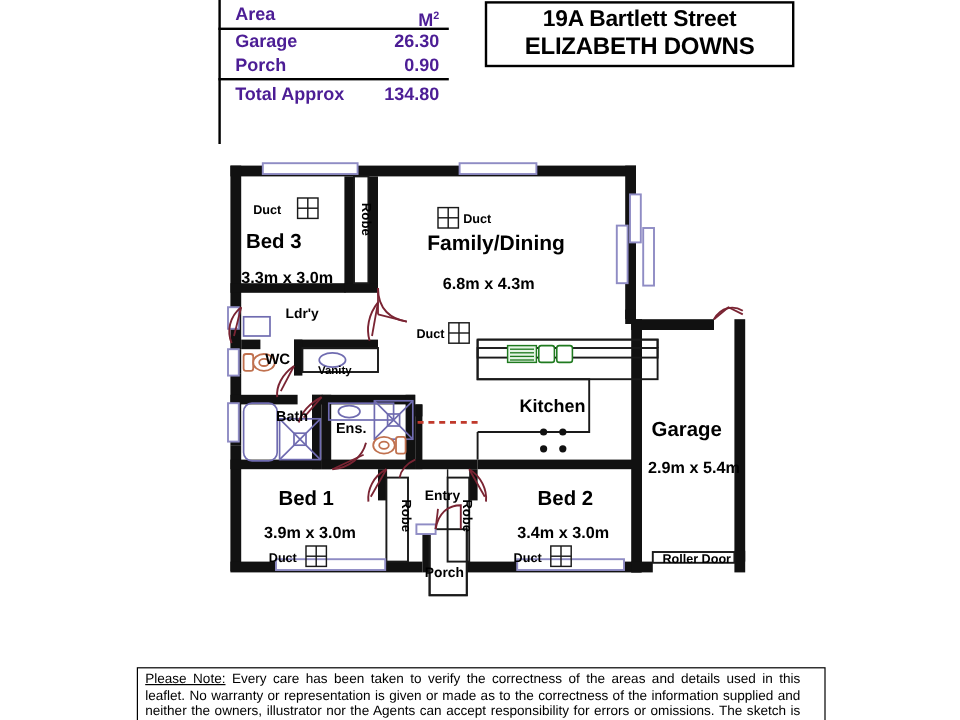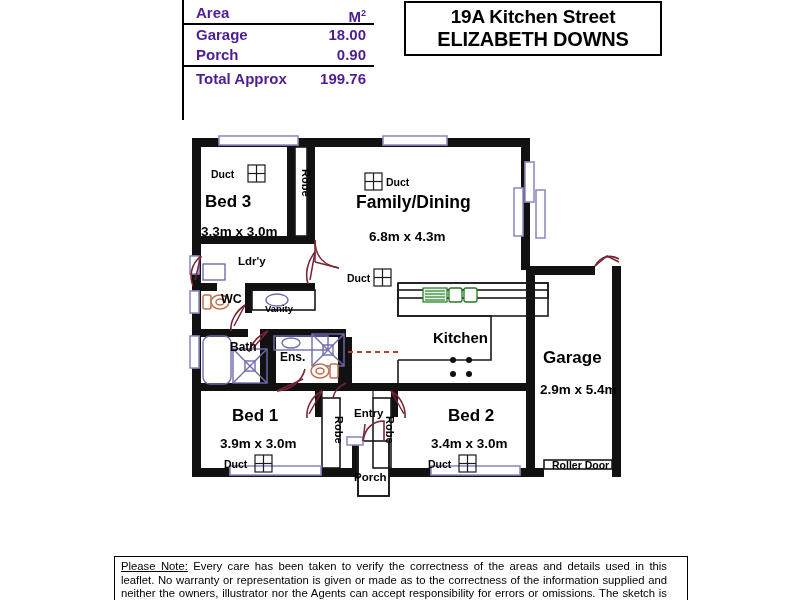--- a/index.html
+++ b/index.html
@@ -167,37 +167,37 @@
     <div class="vline"></div>
 
     <div class="area-row area-head">
       <span class="lbl">Area</span>
       <span class="val"><span>M</span><span class="sup">2</span></span>
     </div>
     <div class="hrule"></div>
 
     <div class="area-row">
       <span class="lbl">Garage</span>
-      <span class="val">18.00</span>
+      <span class="val">26.30</span>
     </div>
     <div class="area-row">
       <span class="lbl">Porch</span>
       <span class="val">0.90</span>
     </div>
 
     <div class="hrule"></div>
 
     <div class="area-row" style="margin-top:2px;">
       <span class="lbl">Total Approx</span>
-      <span class="val">199.76</span>
+      <span class="val">134.80</span>
     </div>
   </div>
 
   <div class="title-box">
-    <div class="title-line1">19A Kitchen Street</div>
+    <div class="title-line1">19A Bartlett Street</div>
     <div class="title-line2">ELIZABETH DOWNS</div>
   </div>
 
   <div id="planwrap">
   <svg id="plan" width="800" height="520" viewBox="0 0 800 520" xmlns="http://www.w3.org/2000/svg">
 
     <g>
 
       <rect class="wall" x="163" y="138" width="338" height="9"></rect>
 

